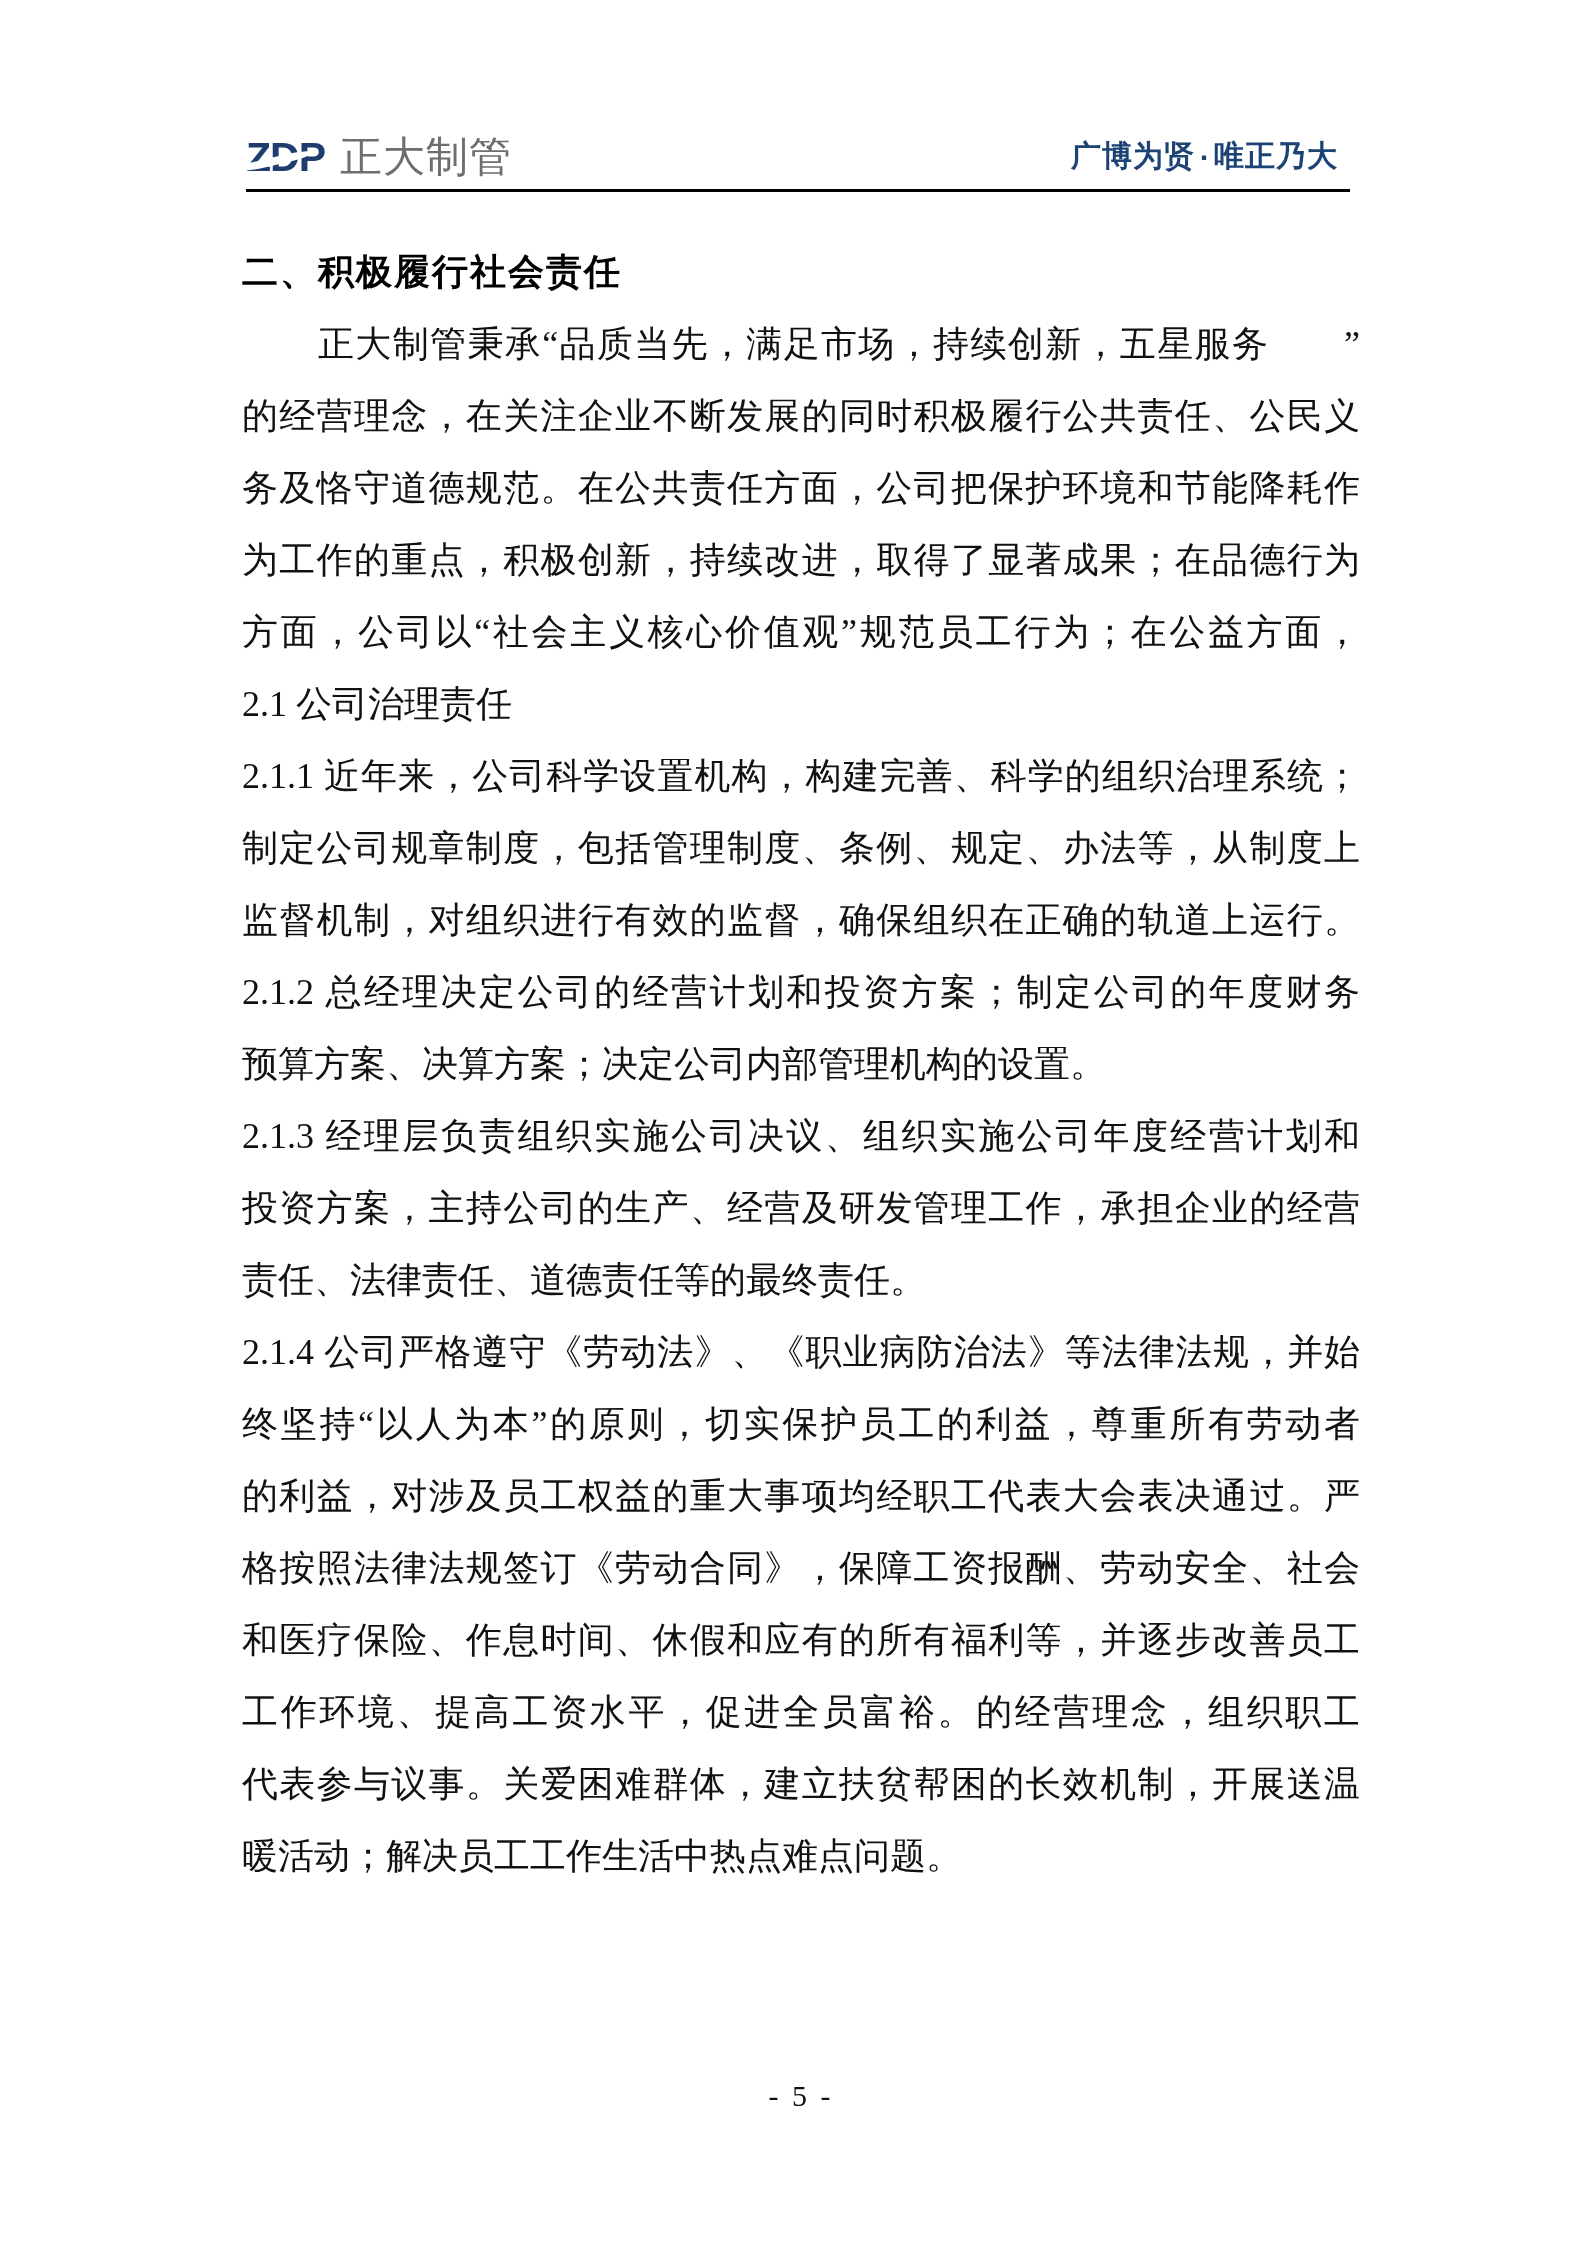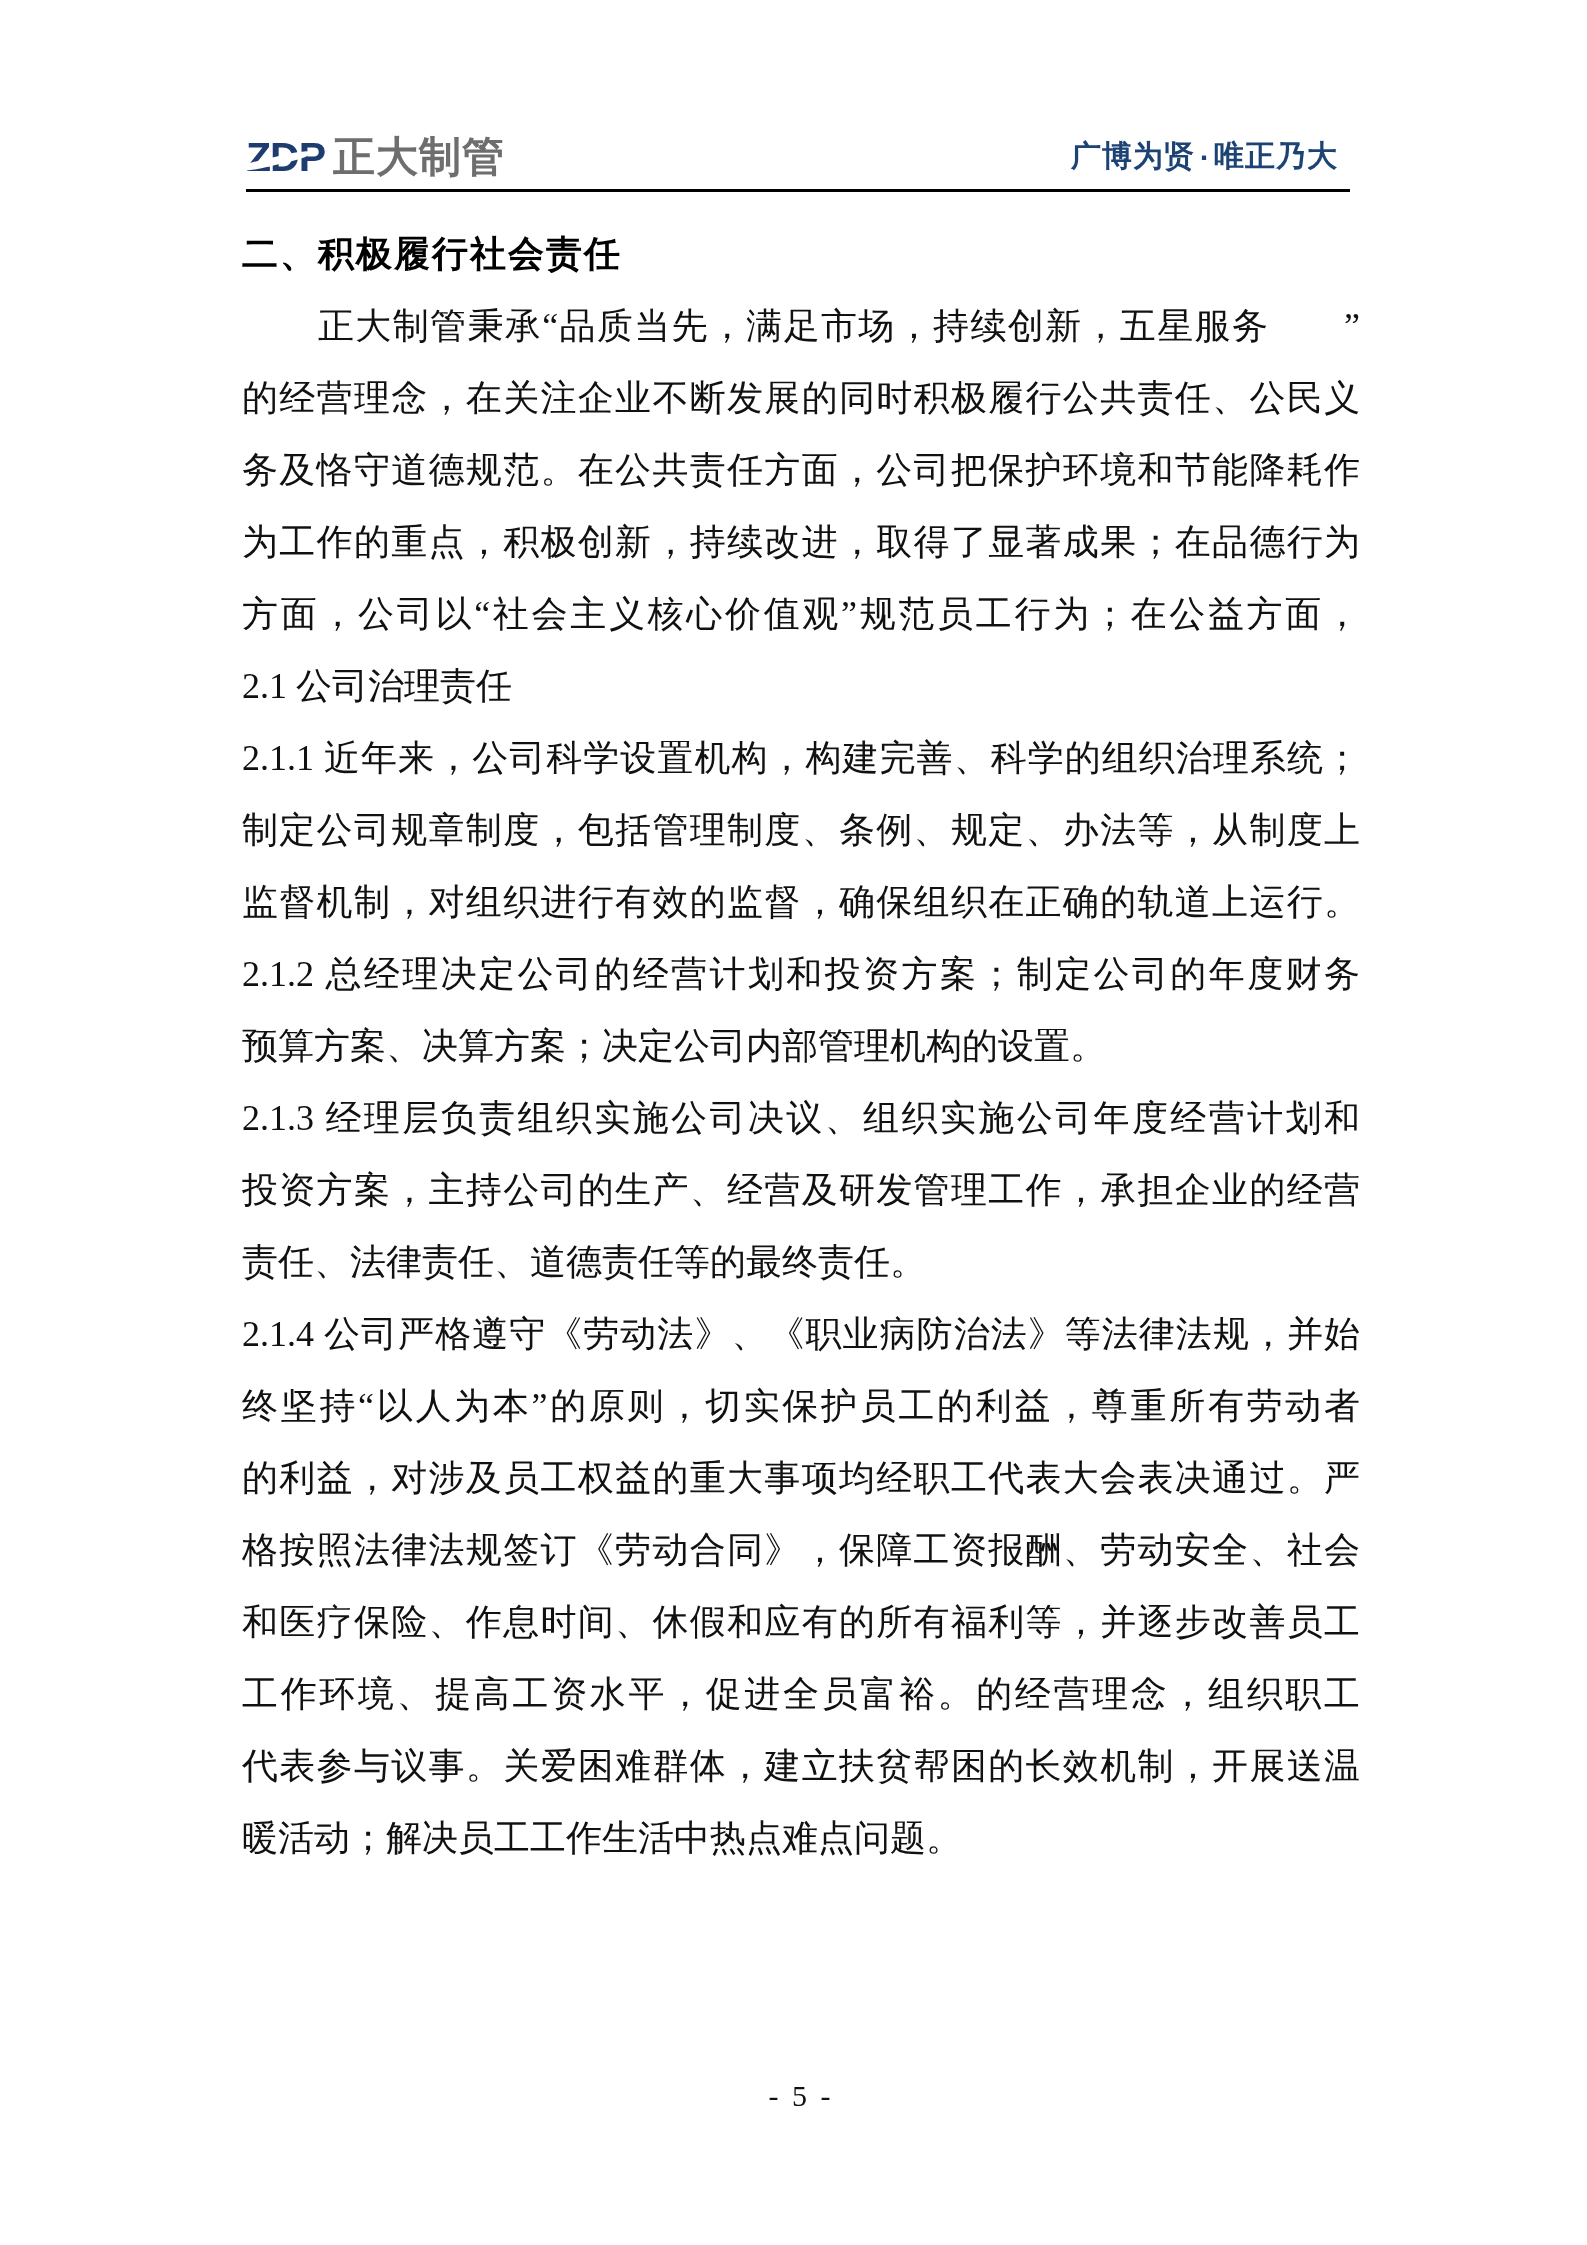--- a/index.html
+++ b/index.html
@@ -36,26 +36,26 @@
     left: -8px;
     top: 24px;
     width: 74px;
     height: 8px;
     background: #ffffff;
     border-radius: 60% / 100%;
     transform: rotate(-13deg);
   }
   .logo-cjk {
     font-family: "Liberation Sans", "DejaVu Sans", sans-serif;
-    font-weight: bold;
+    font-weight: normal;
     font-size: 42px;
     line-height: 48px;
     color: #6e6e6e;
     letter-spacing: 1px;
-    margin-left: 8px;
+    margin-left: 15px;
   }
   .motto {
     position: absolute;
     right: 249px;
     top: 141px;
     font-size: 30px;
     line-height: 34px;
     font-weight: bold;
     color: #1c4374;
     letter-spacing: 1px;
@@ -68,21 +68,21 @@
     top: 189px;
     width: 1104px;
     height: 3px;
     background: #000000;
   }
 
   
   .text-block {
     position: absolute;
     left: 242px;
-    top: 218px;
+    top: 236px;
     width: 1118px;
     color: #111111;
   }
   .line {
     height: 72px;
     line-height: 72px;
     font-size: 36px;
   }
   .line.justify {
     text-align: justify;

